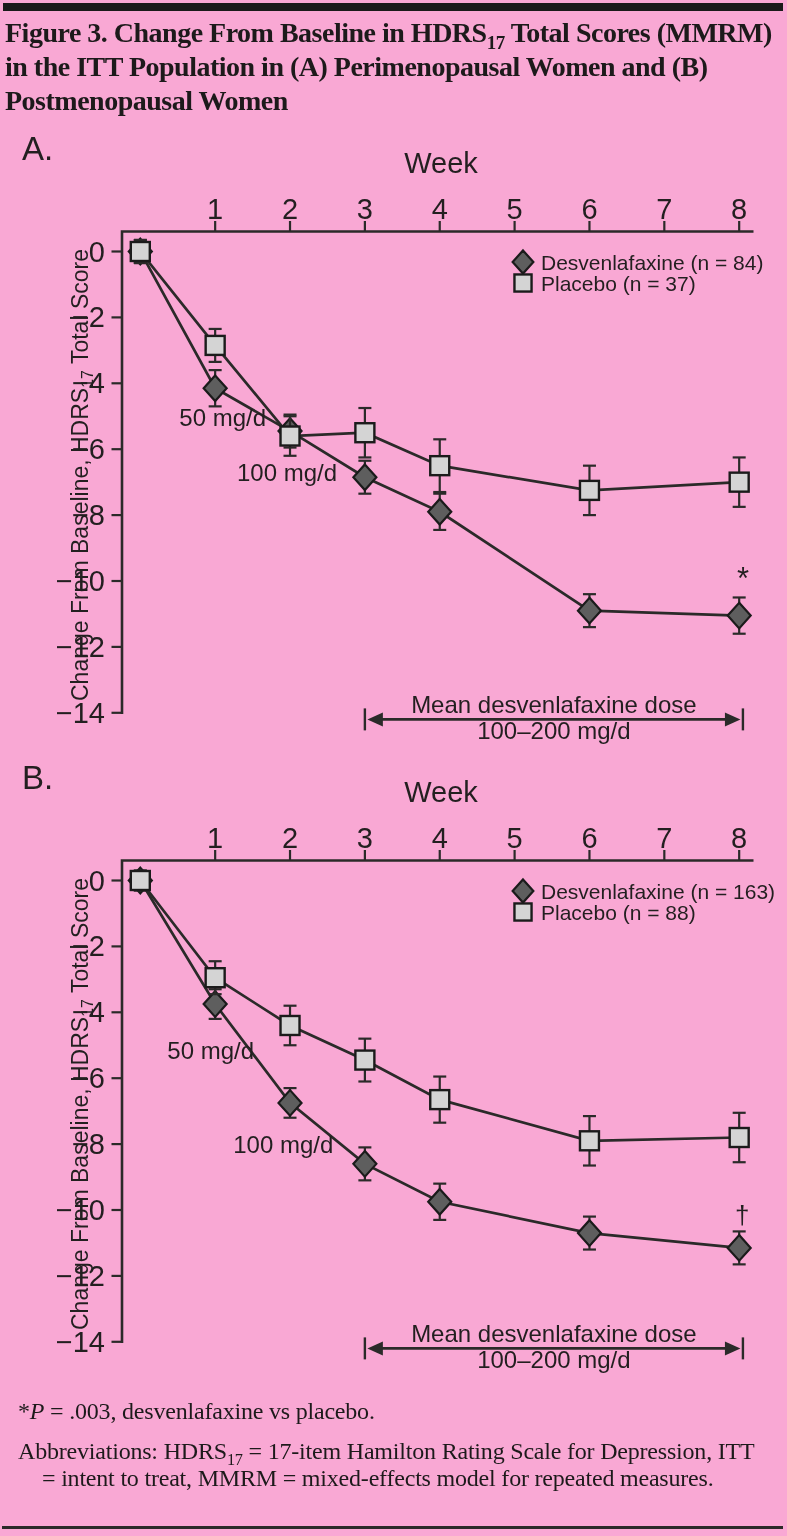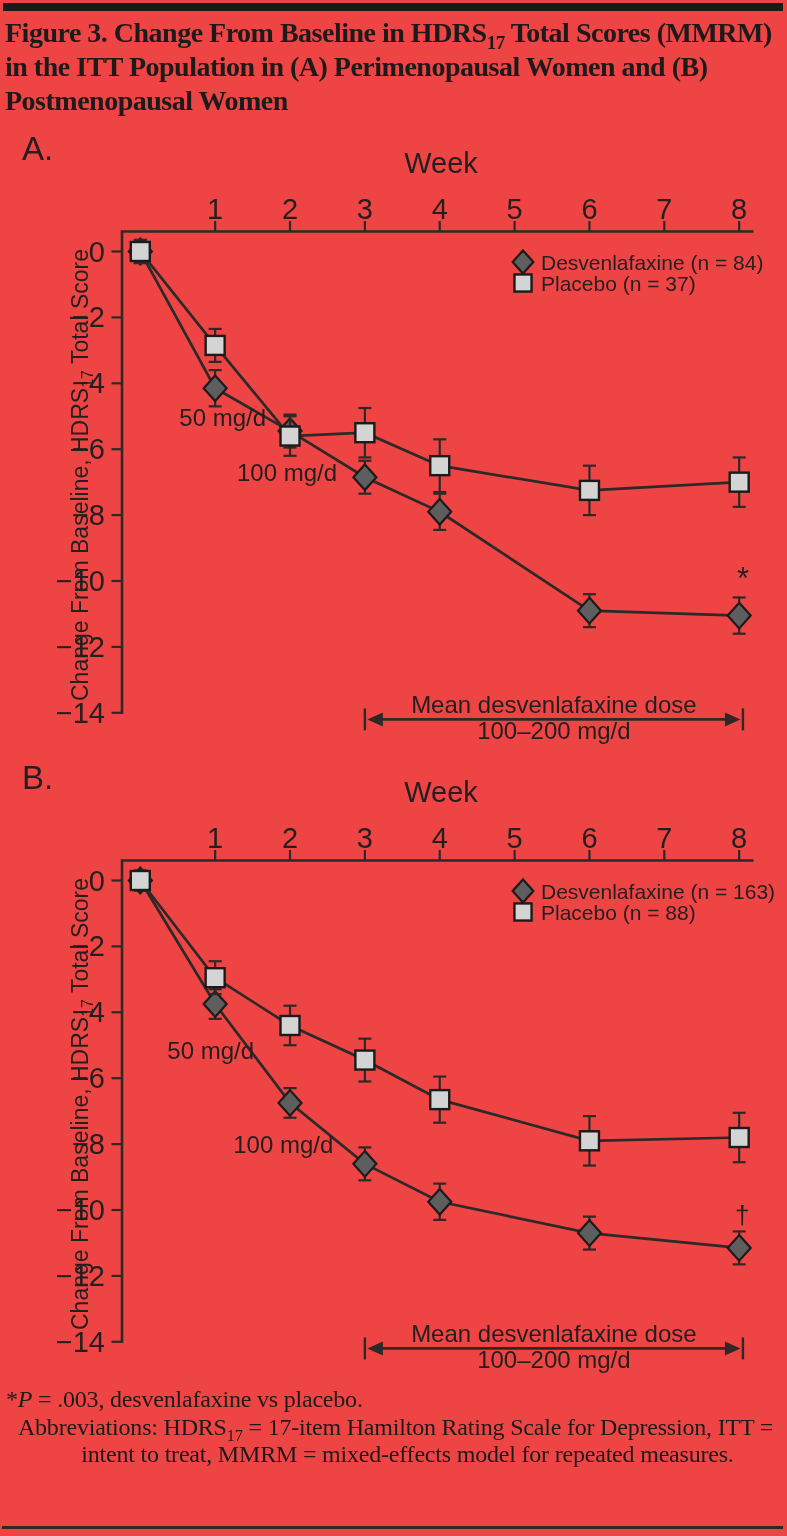--- a/index.html
+++ b/index.html
@@ -1,36 +1,36 @@
 <!DOCTYPE html>
 <html><head>
 <meta charset="utf-8">
 <style>
   html,body{margin:0;padding:0;background:#ffffff;}
   .page{
-    position:relative;width:787px;height:1536px;background:#ef4444;
+    position:relative;width:787px;height:1536px;background:#f9a8d4;
     overflow:hidden;color:#231f20;font-family:"Liberation Sans",sans-serif;
   }
   .top-bar{position:absolute;left:3px;top:3px;width:780px;height:8px;background:#1a1a1a;}
   .fig-title{
     position:absolute;left:5px;top:16px;width:779px;margin:0;
     font-family:"Liberation Serif",serif;font-weight:700;
     font-size:28px;line-height:34px;letter-spacing:-0.5px;color:#1d1a1b;
   }
   .fig-title sub{font-size:0.68em;line-height:0;}
   svg.panel{position:absolute;left:0;}
   #panelA{top:128px;}
   #panelB{top:757px;}
   .footnotes{
     position:absolute;left:6px;top:1386px;width:779px;
     font-family:"Liberation Serif",serif;font-size:24px;line-height:27.5px;
     letter-spacing:-0.2px;color:#1d1a1b;
   }
-  .footnotes p{margin:0;}
-  .footnotes .hang{padding-left:24px;text-indent:-24px;text-align:center;}
+  .footnotes p{margin:12px;}
+  .footnotes .hang{padding-left:24px;text-indent:-24px;}
   .footnotes sub{font-size:0.68em;line-height:0;}
   .footnotes i{font-style:italic;}
   .bottom-rule{position:absolute;left:2px;top:1526px;width:781px;height:3px;background:#2b2a29;}
 </style>
 </head>
 <body>
 
 <div class="page">
   <div class="top-bar"></div>
 

